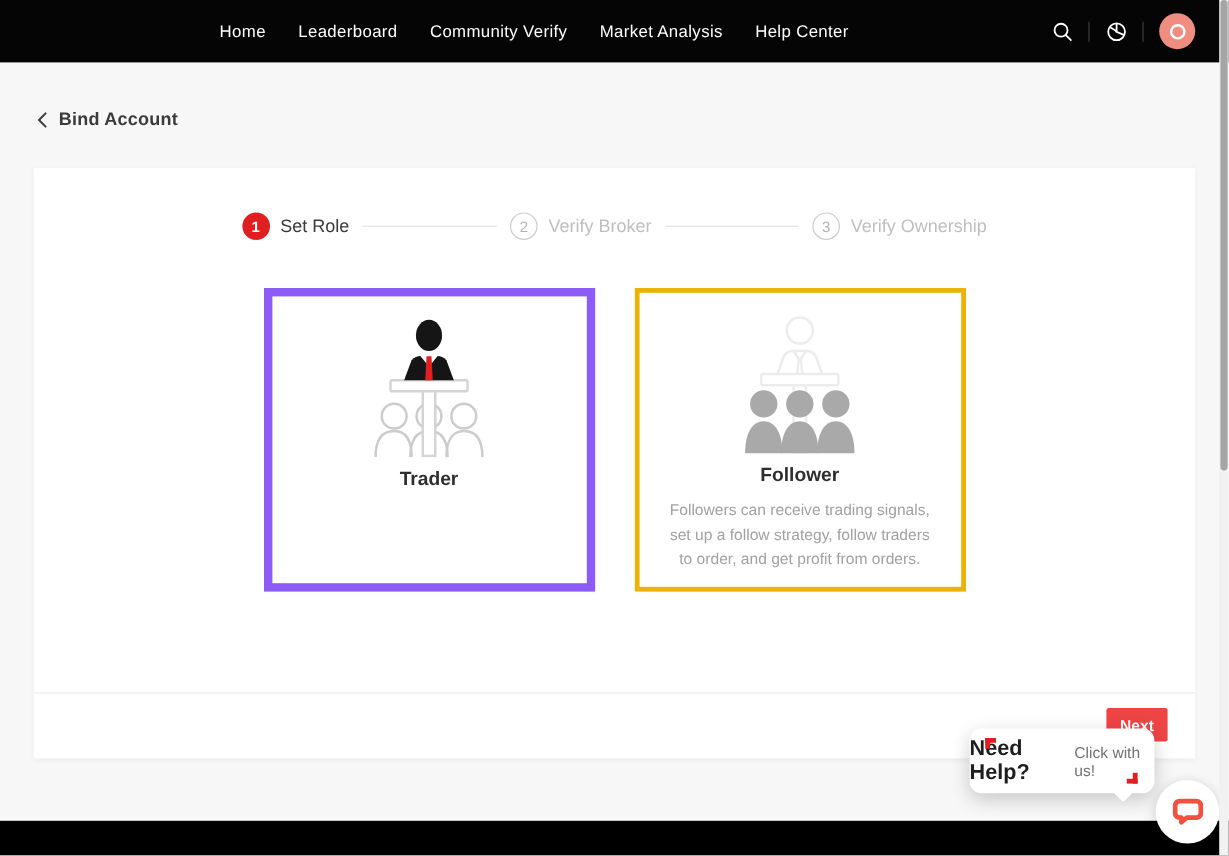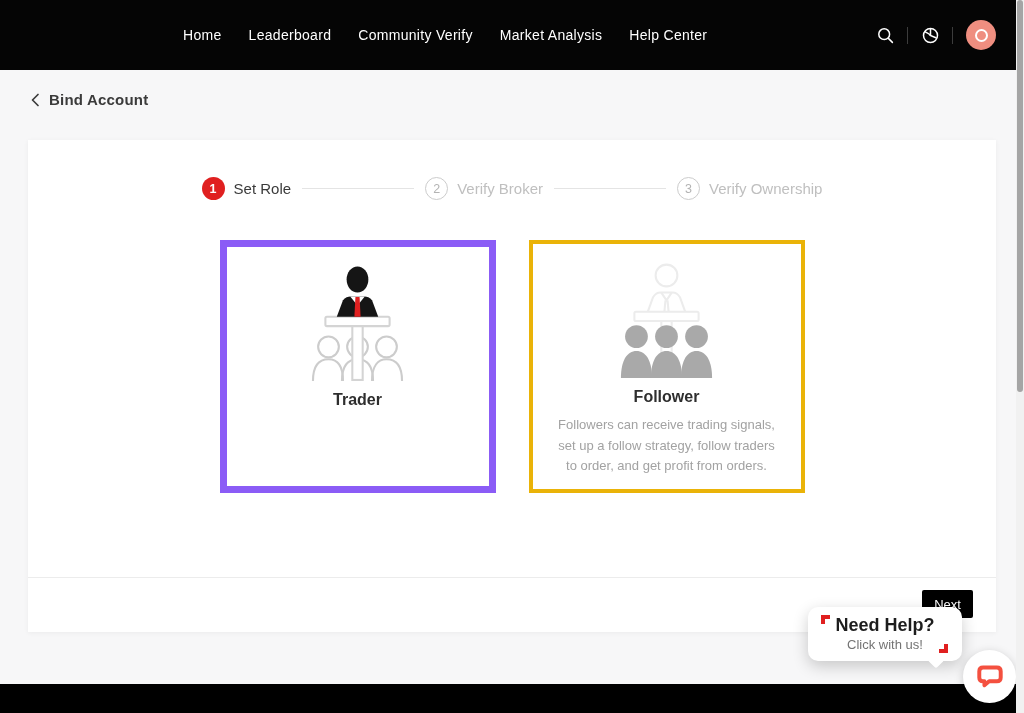--- a/index.html
+++ b/index.html
@@ -6,21 +6,21 @@
   html, body { width: 1024px; height: 713px; overflow: hidden; }
   body {
     position: relative;
     background: #f7f7f8;
     font-family: "Liberation Sans", sans-serif;
     -webkit-font-smoothing: antialiased;
   }
 
   
   .topnav {
-    position: absolute; top: 0; left: 0; width: 1024px; height: 70px;
+    position: absolute; top: 0; left: 0; width: 1024px; height: 52px;
     background: #050505; display: flex; align-items: center; z-index: 3;
     padding-right: 28px;
     justify-content: flex-end;
   }
   .nav-menu { display: flex; gap: 27px; margin-left: 183px; }
   .nav-item {
     color: #ffffff; font-size: 14px; font-weight: 500; letter-spacing: .3px;
     cursor: pointer; white-space: nowrap;
   }
   .nav-right { margin-left: auto; display: flex; align-items: center; gap: 13px; }
@@ -68,30 +68,30 @@
   .role-card.selected { border: 7px solid #8b5cf6; }
   .role-card.unselected { border: 4px solid #eab308; }
   .role-icon { height: 116px; display: flex; justify-content: center; }
   .role-title { margin-top: 10px; font-size: 16px; font-weight: 600; color: #2e2e2e; }
   .role-desc { margin-top: 9px; font-size: 13px; line-height: 1.58; color: #a2a2a2; }
 
   
   .card-divider { position: absolute; left: 0; right: 0; top: 437px; height: 1px; background: #ececec; }
   .next-btn {
     position: absolute; top: 450px; right: 23px; width: 51px; height: 28px;
-    background: #000000; color: #ffffff; font-size: 13px; font-weight: 400;
+    background: #ef4444; color: #ffffff; font-size: 13px; font-weight: 700;
     border: none; border-radius: 2px; cursor: pointer;
     display: flex; align-items: center; justify-content: center;
   }
 
   
   .help-bubble {
     position: absolute; left: 808px; top: 607px; width: 154px; height: 54px;
     background: #ffffff; border-radius: 10px; box-shadow: 0 5px 16px rgba(0,0,0,0.20);
-    z-index: 6; display: flex; flex-direction: column; align-items: center; justify-content: center;
+    z-index: 6; display: flex; align-items: center; justify-content: center;
     cursor: pointer;
   }
   .help-bubble::after {
     content: ""; position: absolute; bottom: -5px; left: 122px;
     width: 12px; height: 12px; background: #ffffff; transform: rotate(45deg);
     border-radius: 2px;
   }
   .help-title { font-size: 18px; font-weight: 700; color: #1d1d1d; line-height: 1.1; }
   .help-subtitle { font-size: 13px; color: #737373; margin-top: 2px; }
   .qm { position: absolute; width: 9px; height: 9px; }

